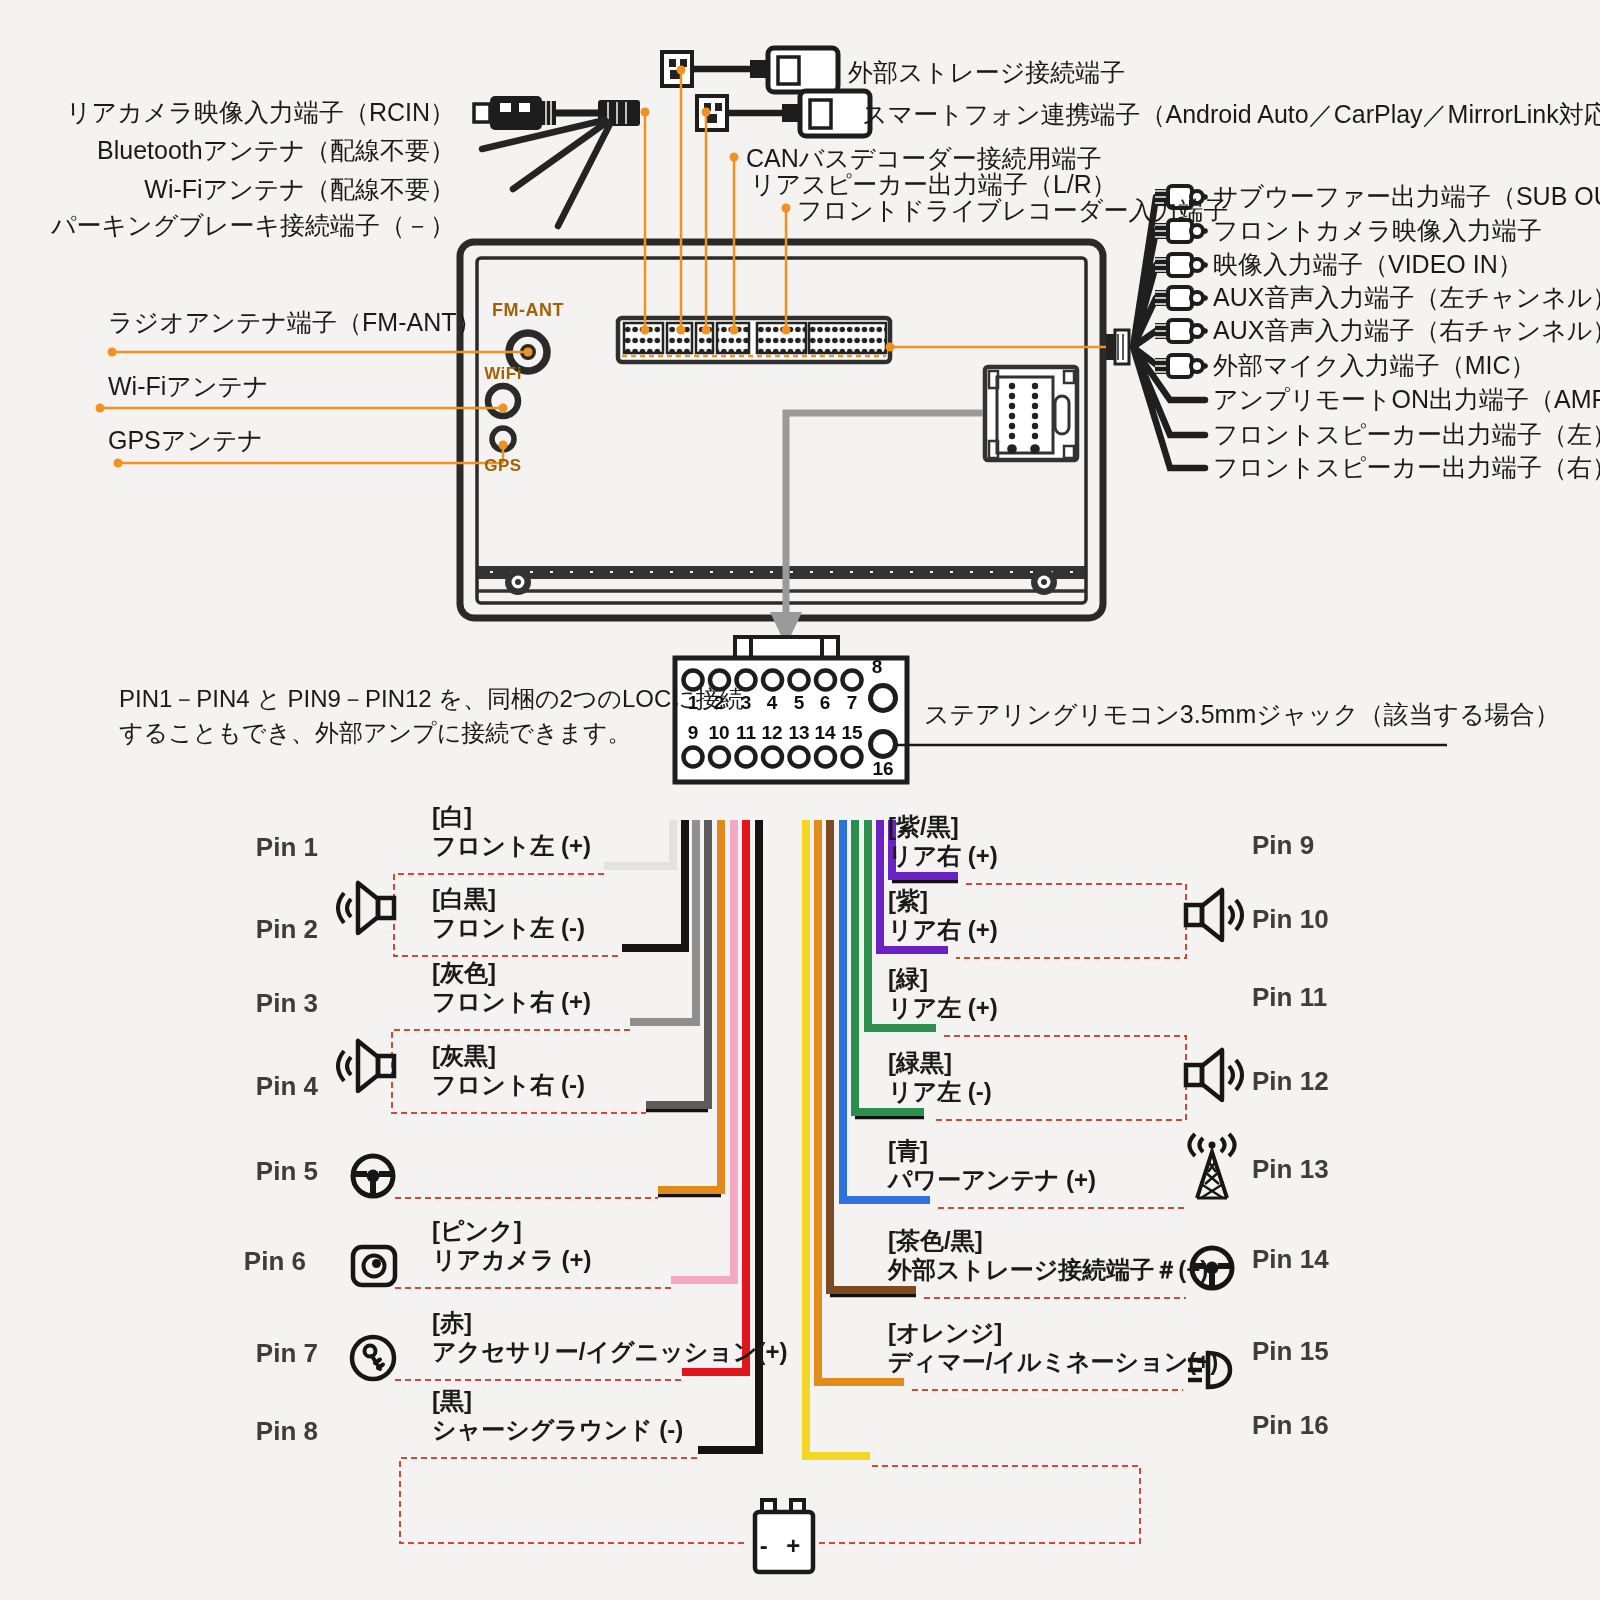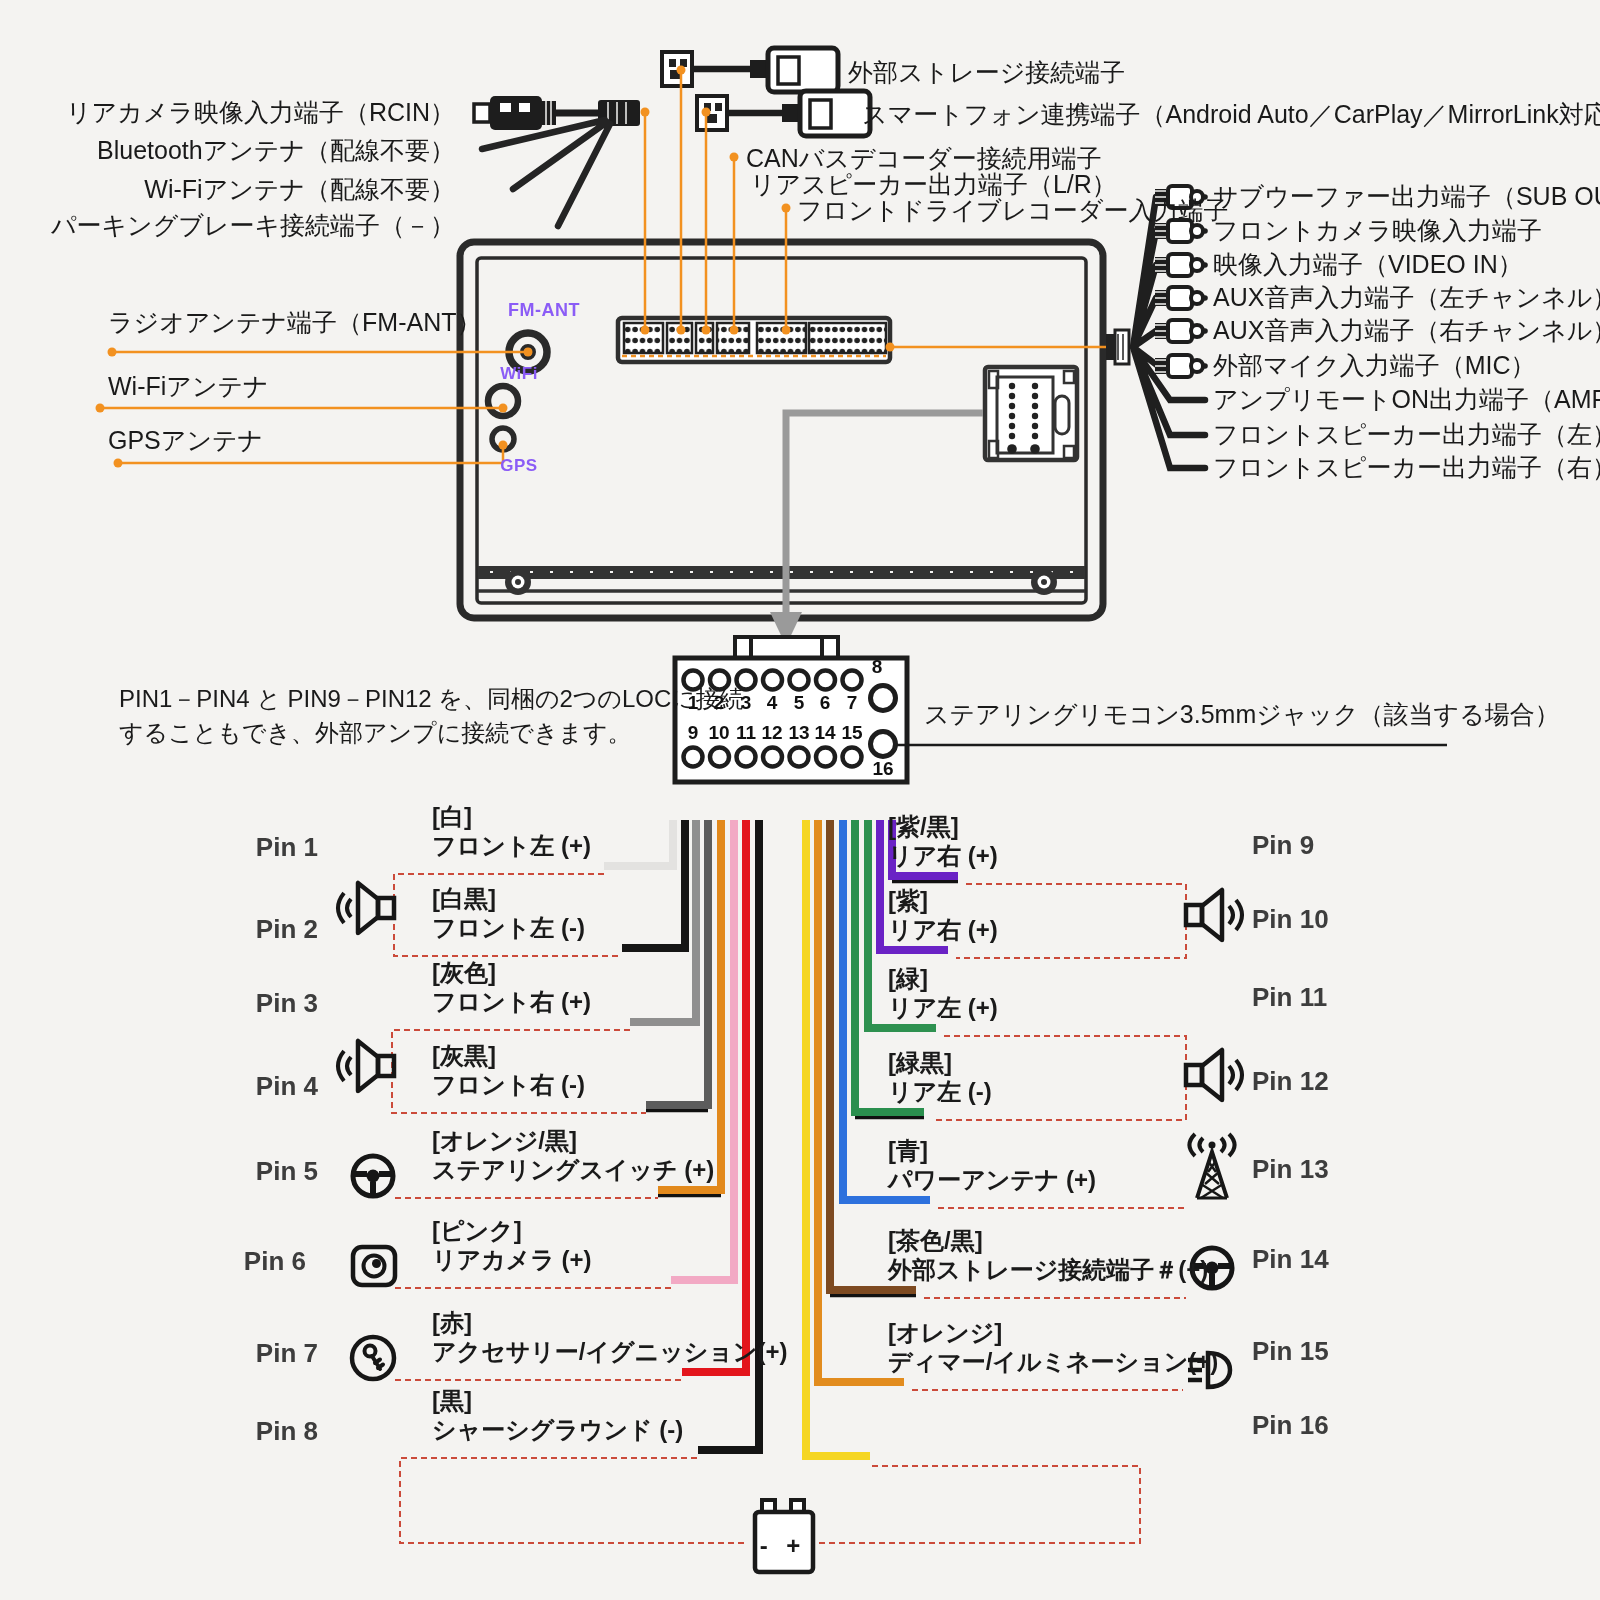--- a/index.html
+++ b/index.html
@@ -4,21 +4,21 @@
 <style>
   html,body{margin:0;padding:0;background:#f4f3f1;}
   body{width:1600px;height:1600px;font-family:"Liberation Sans","DejaVu Sans",sans-serif;color:#1a1a1a;}
   .stage{position:relative;width:1600px;height:1600px;overflow:hidden;}
   svg.layer{position:absolute;left:0;top:0;}
   .t{position:absolute;white-space:nowrap;font-size:25px;font-weight:400;line-height:29px;}
   .tr{text-align:right;}
   .pinlab{position:absolute;font-weight:700;font-size:26px;color:#3d3d3d;white-space:nowrap;}
   .wl{position:absolute;font-size:24px;font-weight:700;line-height:29px;white-space:nowrap;}
   .num{position:absolute;font-weight:700;font-size:19px;color:#111;text-align:center;}
-  .ulabel{position:absolute;font-weight:700;color:#8b5cf6;text-align:center;letter-spacing:.5px;margin-left:16px;}
+  .ulabel{position:absolute;font-weight:700;color:#a16207;text-align:center;letter-spacing:.5px;}
   .note{font-size:24px;margin-left:19px;}
   .batt{position:absolute;font-weight:700;font-size:24px;text-align:center;letter-spacing:6px;}
 </style>
 </head>
 <body>
 
 <div class="stage">
 
 <svg class="layer" width="1600" height="1600" viewBox="0 0 1600 1600">
   <defs>
@@ -383,24 +383,20 @@
       <div>フロント左 (-)</div>
     </div>
 <div class="wl" style="left:432px;top:958px">
       <div>[灰色]</div>
       <div>フロント右 (+)</div>
     </div>
 <div class="wl" style="left:432px;top:1041px">
       <div>[灰黒]</div>
       <div>フロント右 (-)</div>
     </div>
-<div class="wl" style="left:432px;top:1126px">
-      <div>[オレンジ/黒]</div>
-      <div>ステアリングスイッチ (+)</div>
-    </div>
 <div class="wl" style="left:432px;top:1216px">
       <div>[ピンク]</div>
       <div>リアカメラ (+)</div>
     </div>
 <div class="wl" style="left:432px;top:1308px">
       <div>[赤]</div>
       <div>アクセサリー/イグニッション(+)</div>
     </div>
 <div class="wl" style="left:432px;top:1386px">
       <div>[黒]</div>

